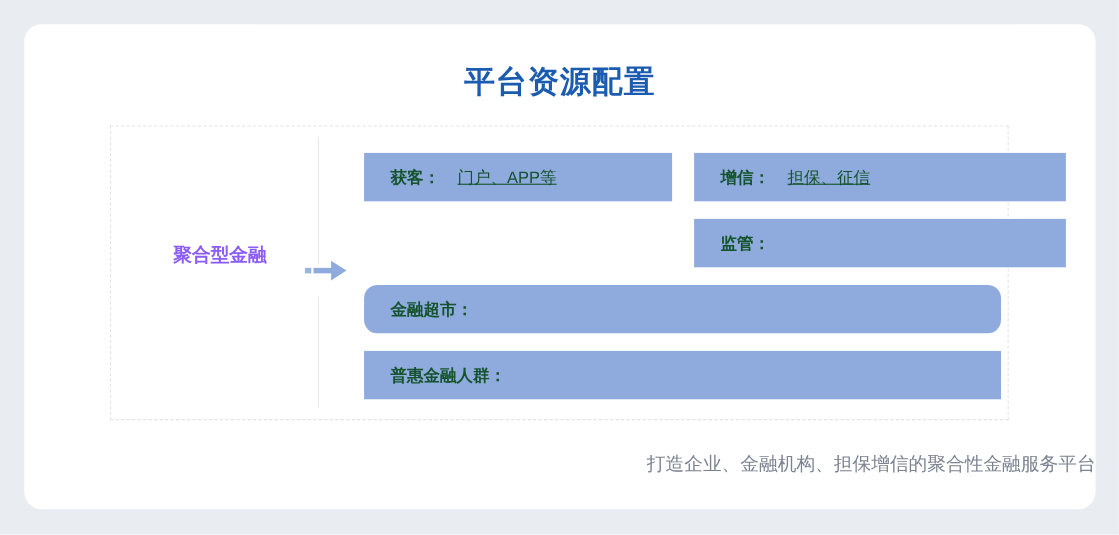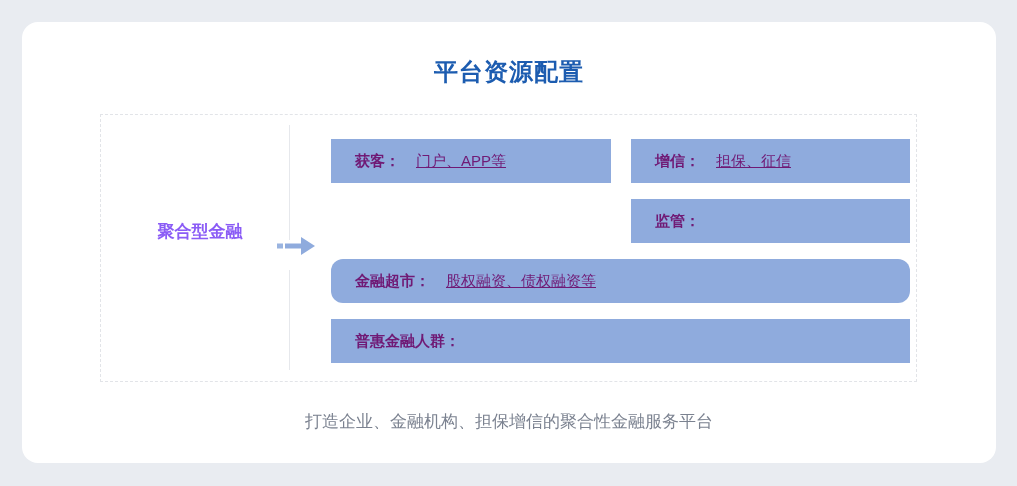--- a/index.html
+++ b/index.html
@@ -23,21 +23,21 @@
     background: #ffffff;
     border-radius: 16px;
   }
 
   #title {
     position: absolute;
     left: 0;
     top: 34px;
     width: 974px;
     text-align: center;
-    font-size: 24px;
+    font-size: 28px;
     font-weight: bold;
     color: #1c5cb0;
     letter-spacing: 1px;
   }
 
   
   #dashed-area {
     position: absolute;
     left: 78px;   
     top: 92px;    
@@ -75,46 +75,46 @@
     left: 176px;   
     top: 118px;    
     width: 40px;
     height: 26px;
   }
 
   
   .box {
     position: absolute;
     background: #8fabdd;
-    color: #701a75;
+    color: #14532d;
     font-size: 15px;
     display: flex;
     align-items: center;
     box-sizing: border-box;
     padding-left: 24px;
     white-space: nowrap;
   }
   .box .k { font-weight: bold; }
   .box .v { margin-left: 16px; text-decoration: underline; }
 
   .col-l { left: 230px; width: 280px; }
-  .col-r { left: 530px; width: 279px; }
+  .col-r { left: 530px; width: 338px; }
   .col-w { left: 230px; width: 579px; }
 
   .row1 { top: 24px;  height: 44px; }
   .row2 { top: 84px;  height: 44px; }
   .row3 { top: 144px; height: 44px; border-radius: 12px; }
   .row4 { top: 204px; height: 44px; align-items: center; }
 
   #caption {
     position: absolute;
     left: 0;
     top: 388px;
     width: 974px;
-    text-align: center;
+    text-align: right;
     font-size: 17px;
     color: #7b8290;
   }
 </style>
 </head>
 <body>
 
 <div id="card">
 
   <div id="title">平台资源配置</div>
@@ -146,21 +146,20 @@
       <span class="v">担保、征信</span>
     </div>
 
 
     <div class="box col-r row2">
       <span class="k">监管：</span>
     </div>
 
     <div class="box col-w row3">
       <span class="k">金融超市：</span>
-      <span class="v">股权融资、债权融资等</span>
     </div>
 
     <div class="box col-w row4">
       <span class="k">普惠金融人群：</span>
     </div>
 
   </div>
 
   <div id="caption">打造企业、金融机构、担保增信的聚合性金融服务平台</div>
 

